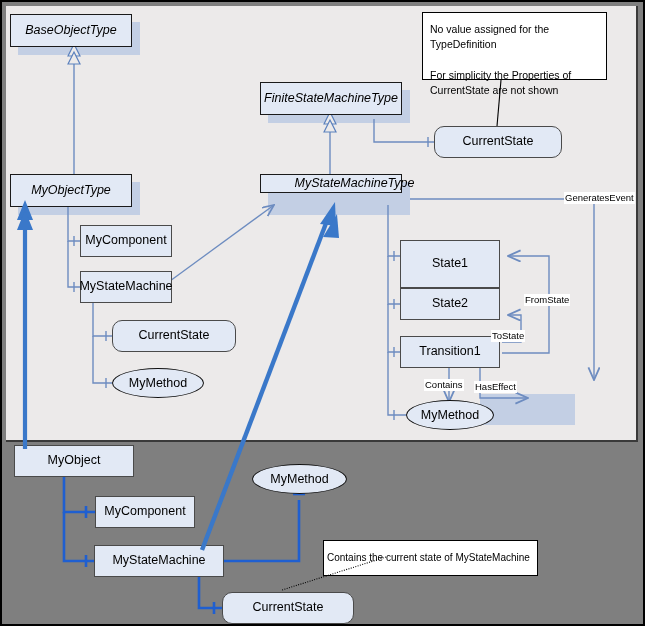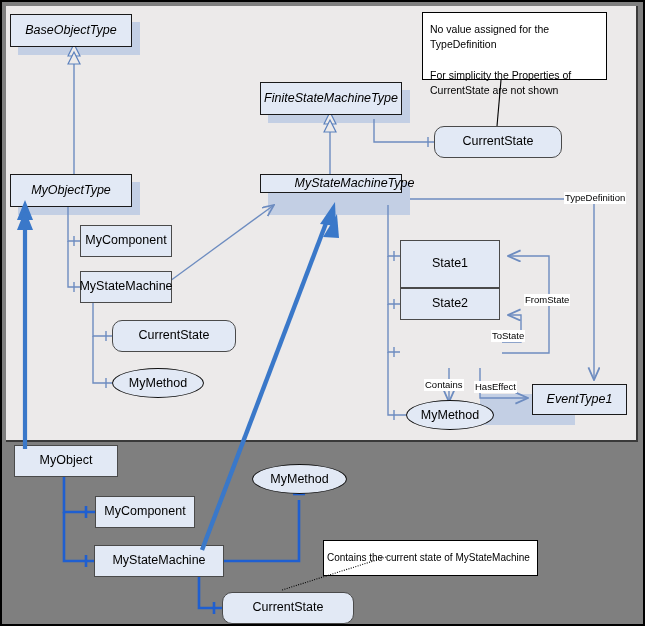--- a/index.html
+++ b/index.html
@@ -227,43 +227,43 @@
   </div>
 
   <div class="node obj-box" style="left:398px; top:238px; width:100px; height:48px;">
     <span>State1</span>
   </div>
 
   <div class="node obj-box" style="left:398px; top:286px; width:100px; height:32px;">
     <span>State2</span>
   </div>
 
+  <div class="node obj-box" style="left:398px; top:334px; width:100px; height:32px;">
+    <span>Transition1</span>
+  </div>
 
   <div class="ellipse" style="left:404px; top:398px; width:88px; height:30px;">
     <span>MyMethod</span>
   </div>
 
-  <div class="node type-box" style="left:530px; top:382px; width:95px; height:31px;">
-    <span>EventType1</span>
-  </div>
-
-  <div class="edge-label" style="left:562px; top:190px;">TypeDefinition</div>
+
+  <div class="edge-label" style="left:562px; top:190px;">GeneratesEvent</div>
   <div class="edge-label" style="left:522px; top:292px;">FromState</div>
   <div class="edge-label" style="left:489px; top:328px;">ToState</div>
   <div class="edge-label" style="left:422px; top:377px;">Contains</div>
   <div class="edge-label" style="left:472px; top:379px;">HasEffect</div>
 
   <div class="note" style="left:420px; top:10px; width:185px; height:68px;">No value assigned for the TypeDefinition
 
 For simplicity the Properties of
 CurrentState are not shown</div>
 
   <div class="note" style="left:321px; top:538px; width:215px; height:36px; padding:2px 3px; font-size:10px; display:flex; align-items:center;">Contains the current state of MyStateMachine</div>
 
-  <div class="node obj-box" style="left:12px; top:443px; width:104px; height:32px;">
+  <div class="node obj-box" style="left:12px; top:443px; width:120px; height:32px;">
     <span>MyObject</span>
   </div>
 
   <div class="node obj-box" style="left:93px; top:494px; width:100px; height:32px;">
     <span>MyComponent</span>
   </div>
 
   <div class="ellipse" style="left:250px; top:462px; width:95px; height:30px;">
     <span>MyMethod</span>
   </div>

